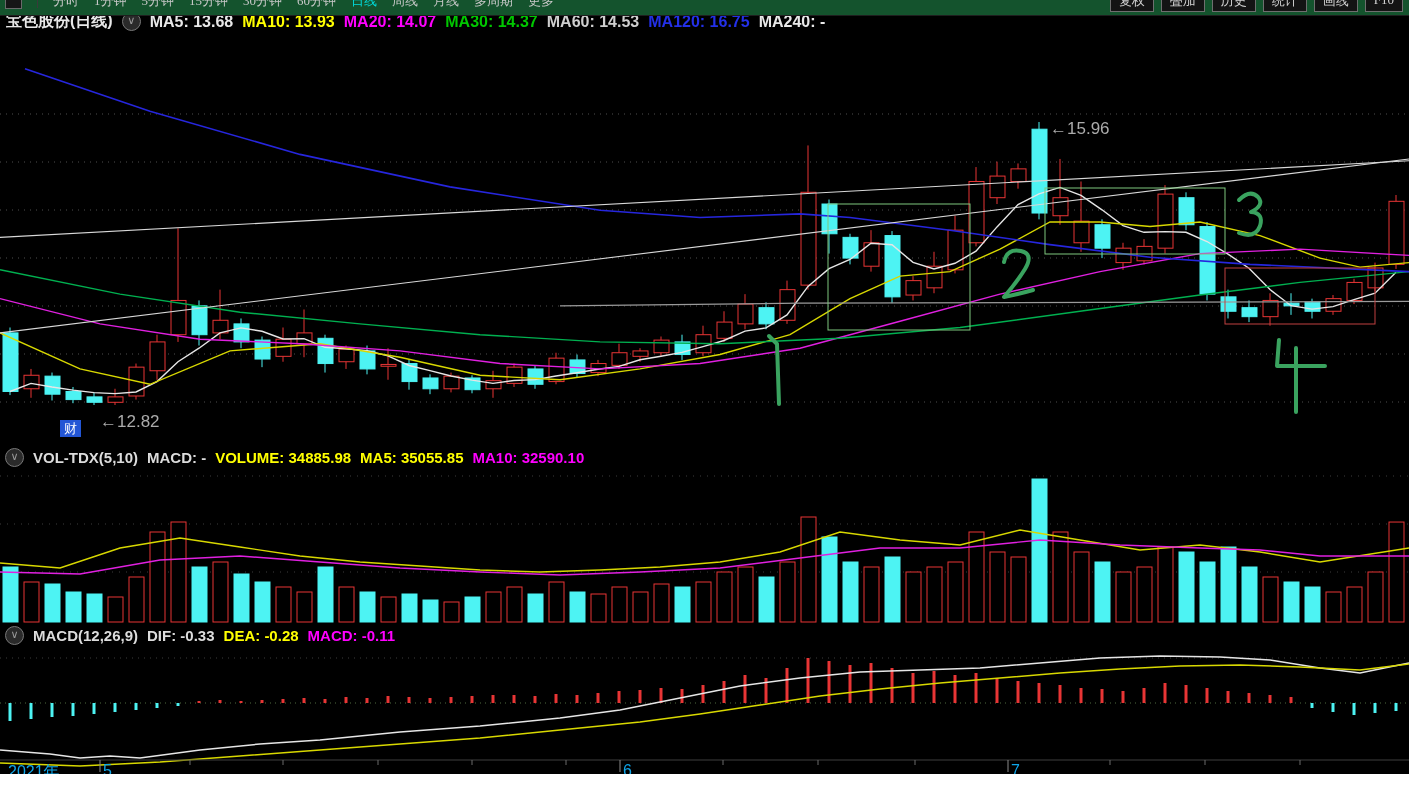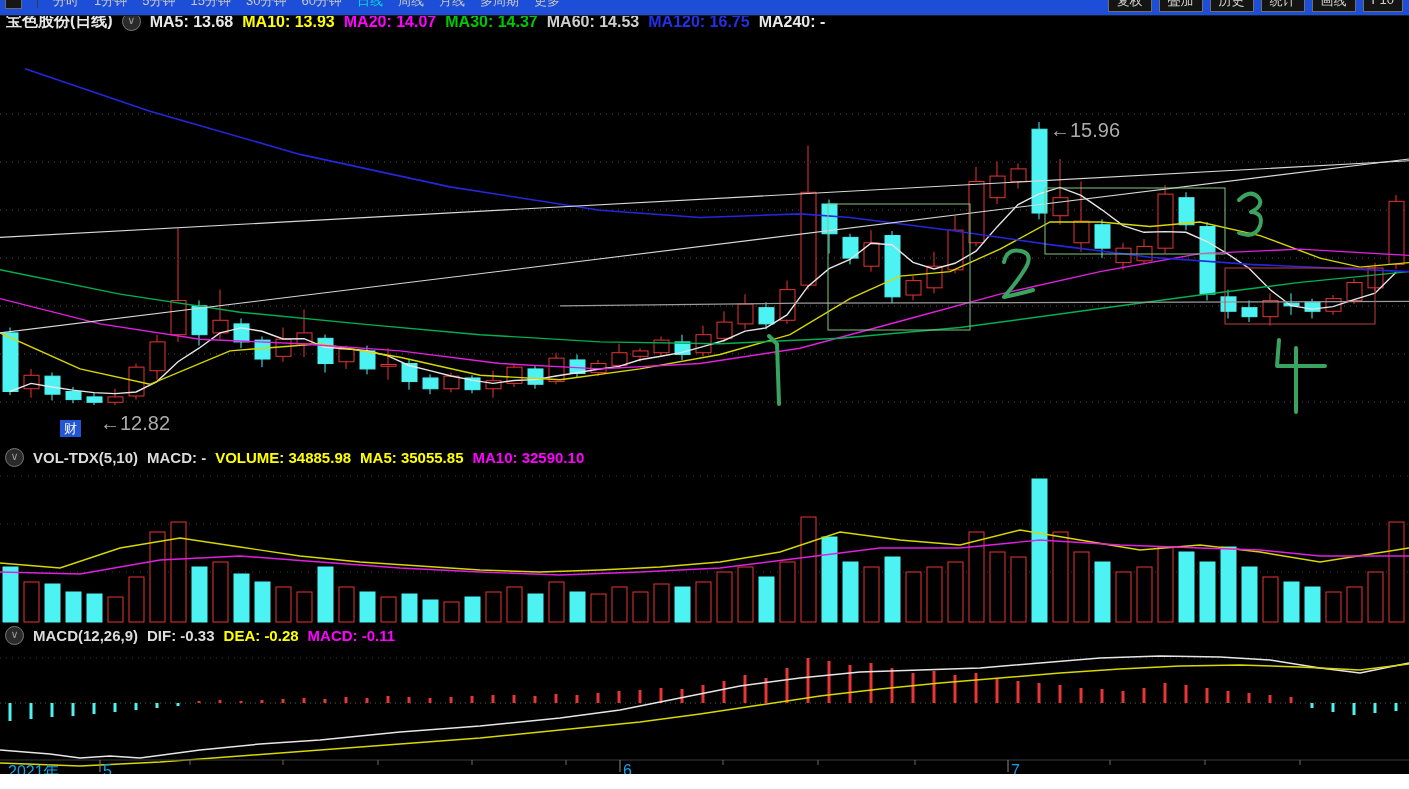--- a/index.html
+++ b/index.html
@@ -1,39 +1,39 @@
 <!DOCTYPE html>
 <html><head>
 <meta charset="utf-8">
 <style>
   html,body{margin:0;padding:0;background:#000;}
   .screen{position:relative;width:1409px;height:789px;background:#000;overflow:hidden;
           font-family:"Liberation Sans",sans-serif;}
   
   .toolbar{position:absolute;top:0;left:0;right:0;height:15px;overflow:hidden;
-           background:#1d4ed8;border-bottom:1px solid #1e1e1e;z-index:4;}
+           background:#14532d;border-bottom:1px solid #1e1e1e;z-index:4;font-family:Liberation Serif, serif;}
   .toolbar-inner{display:flex;align-items:center;height:26px;margin-top:-12px;
                  padding-left:5px;gap:15px;font-size:13px;color:#c8c8c8;white-space:nowrap;}
   .tb-icon{width:15px;height:13px;border:1px solid #6a6a6a;background:#161616;flex:0 0 auto;}
   .tb-sep{width:1px;height:14px;background:#3a3a3a;}
   .tab{cursor:default;}
   .tab.active{color:#00dcdc;}
   .tb-right{margin-left:auto;display:flex;gap:7px;margin-right:6px;}
   .tb-btn{border:1px solid #6f6f6f;padding:1px 8px;background:#141414;color:#d2d2d2;font-size:13px;}
   
   .hdr{position:absolute;left:0;display:flex;align-items:center;gap:9px;z-index:3;
        font-weight:bold;white-space:nowrap;}
   .hdr.title-row{top:11px;padding-left:6px;font-size:16px;color:#e8e8e8;}
   .hdr.vol-row{top:448px;padding-left:5px;font-size:15px;color:#dcdcdc;}
   .hdr.macd-row{top:626px;padding-left:5px;font-size:15px;color:#dcdcdc;}
   .chev{width:17px;height:17px;border-radius:50%;background:#2a2a2a;border:1px solid #787878;
         color:#9a9a9a;font-size:11px;line-height:15px;text-align:center;font-weight:normal;flex:0 0 auto;}
   .chart-layer{position:absolute;inset:0;z-index:1;}
   
-  .ann{position:absolute;color:#ababab;font-size:20px;z-index:3;white-space:nowrap;}
+  .ann{position:absolute;color:#ababab;font-size:17px;z-index:3;white-space:nowrap;}
   .badge{position:absolute;left:60px;top:420px;background:#2356d5;color:#ffffff;
          font-size:13px;padding:1px 4px;z-index:3;line-height:15px;}
   .ax{position:absolute;top:762px;color:#0ea5e9;font-size:16px;z-index:2;}
   .bottom-strip{position:absolute;left:0;right:0;top:774px;height:15px;background:#ffffff;z-index:6;}
 </style>
 </head>
 <body>
 
 <div class="screen">
 

